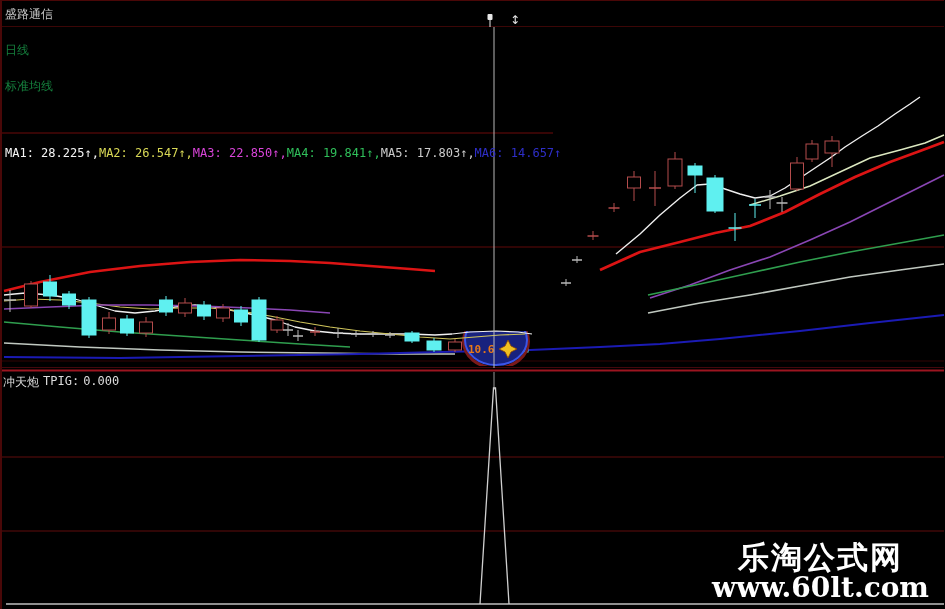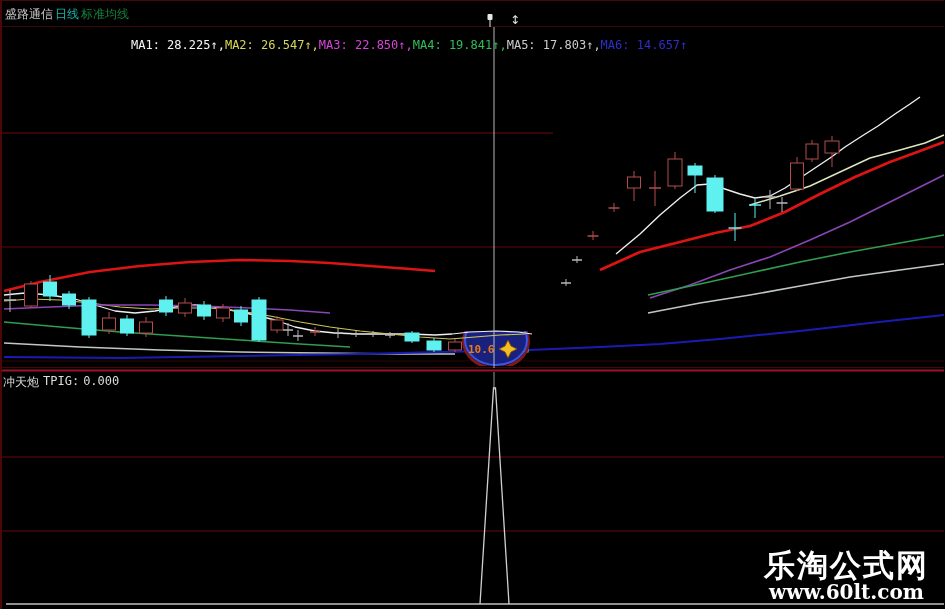--- a/index.html
+++ b/index.html
@@ -1,32 +1,32 @@
 <!DOCTYPE html>
 <html><head>
 <meta charset="utf-8">
 <style>
   html,body{margin:0;padding:0;background:#000;}
   .stage{position:relative;width:945px;height:609px;background:#000;overflow:hidden;
          font-family:"DejaVu Sans Mono","Liberation Mono",monospace;}
   .stage svg{position:absolute;left:0;top:0;}
-  .header{position:absolute;top:6px;left:5px;display:flex;gap:2px;font-size:12px;
-          white-space:nowrap;z-index:5;}
+  .header{position:absolute;top:6px;left:5px;display:flex;gap:19px;font-size:12px;
+          white-space:nowrap;z-index:5;flex-direction:column;}
   .header span{display:inline-block;}
   .stock{color:#c9c9c9;}
-  .period{color:#14b8a6;}
+  .period{color:#15803d;}
   .ind{color:#15803d;}
   .ma-list{display:flex;gap:7px;margin-top:32px;}
   .sublabel{position:absolute;top:374px;left:3px;font-size:12px;color:#dcdcdc;
             display:flex;gap:4px;z-index:5;}
   .watermark{position:absolute;right:16px;bottom:7px;text-align:center;color:#ffffff;z-index:5;margin-top:44px;}
   .watermark .t1{font-size:31px;font-weight:bold;font-family:"DejaVu Sans","Liberation Sans",sans-serif;
                  letter-spacing:2px;line-height:1.05;}
-  .watermark .t2{font-size:20px;font-weight:bold;font-family:"DejaVu Serif","Liberation Serif",serif;
-                 line-height:1.0;}
+  .watermark .t2{font-size:28px;font-weight:bold;font-family:"DejaVu Serif","Liberation Serif",serif;
+                 line-height:1.0;text-align:right;}
 </style>
 </head>
 <body>
 
 <div class="stage">
 
   <svg id="chart" width="945" height="609" viewBox="0 0 945 609">
       <line x1="0" y1="0.5" x2="944" y2="0.5" stroke="#4a0707" stroke-width="1"></line>
       <line x1="0" y1="26.5" x2="944" y2="26.5" stroke="#3c0606" stroke-width="1"></line>
       <line x1="0" y1="133" x2="553" y2="133" stroke="#4a0707" stroke-width="1.5"></line>

